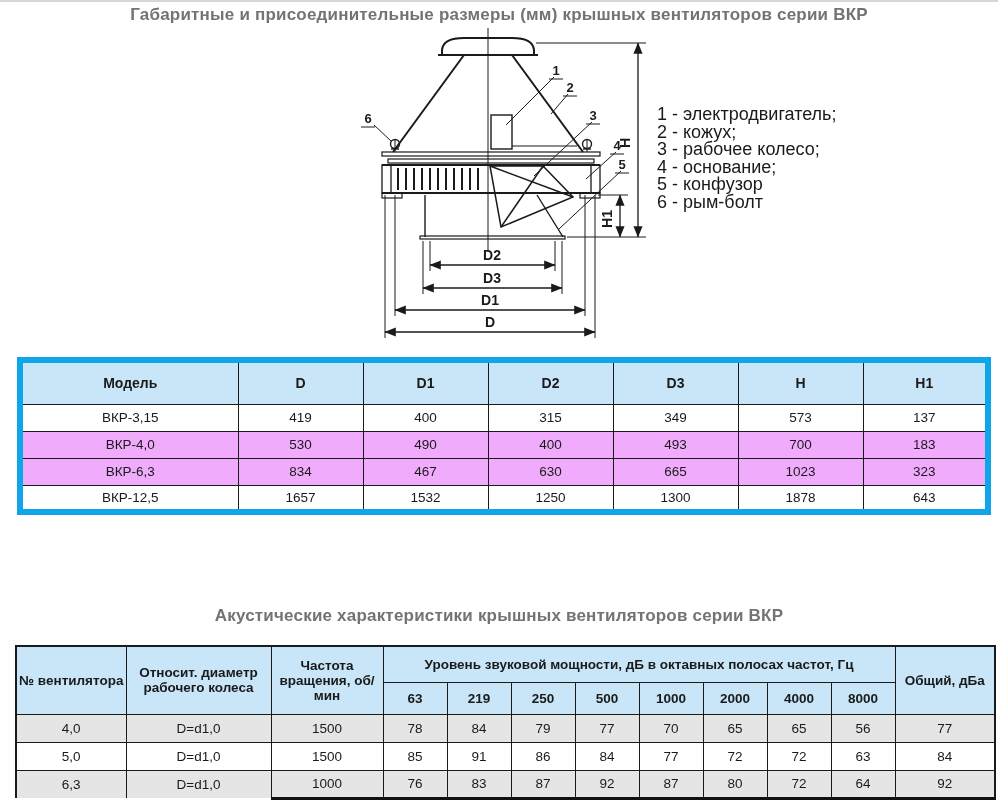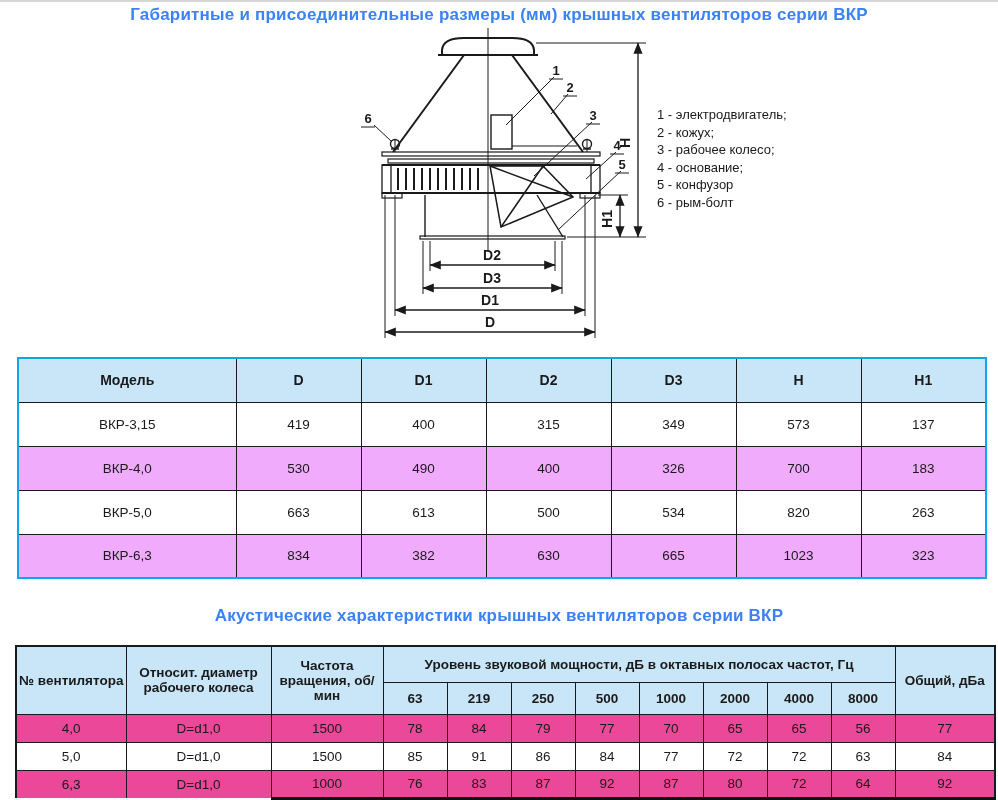--- a/index.html
+++ b/index.html
@@ -5,46 +5,46 @@
   * { box-sizing: border-box; }
   html, body { margin: 0; padding: 0; }
   body {
     width: 998px; height: 800px; position: relative; overflow: hidden;
     background: #ffffff; color: #1a1a1a;
     font-family: "Liberation Sans", sans-serif;
   }
   .topline { position: absolute; top: 0; left: 0; width: 100%; height: 2px; background: #d6d6d6; }
   .title {
     position: absolute; left: 0; width: 100%; text-align: center;
-    color: #3b82f6; font-size: 17px; font-weight: bold; letter-spacing: .2px;
+    color: #737373; font-size: 17px; font-weight: bold; letter-spacing: .2px;
   }
   #title1 { top: 5px; }
   #title2 { top: 606px; }
 
   svg.diagram { position: absolute; left: 330px; top: 25px; }
   svg.diagram text { font-family: "Liberation Sans", sans-serif; fill: #1a1a1a; }
   .num-label { font-size: 13px; font-weight: bold; }
   .dim-label { font-size: 14px; font-weight: bold; }
 
-  .legend { position: absolute; left: 657px; top: 106px; font-size: 13px; line-height: 17.5px; }
+  .legend { position: absolute; left: 657px; top: 106px; font-size: 18px; line-height: 17.5px; }
 
   table { border-collapse: collapse; table-layout: fixed; position: absolute; background: #fff; }
   th, td { border: 1px solid #1a1a1a; text-align: center; vertical-align: middle; padding: 0 2px; }
 
-  #dims { left: 17px; top: 357px; width: 968px; border: 2px solid #0ea5e9; }
+  #dims { left: 17px; top: 357px; width: 968px; border: 6px solid #0ea5e9; }
   #dims th { height: 44px; background: #c8e6f8; font-weight: bold; font-size: 14px; }
-  #dims td { height: 44px; font-size: 13.5px; }
+  #dims td { height: 27px; font-size: 13.5px; }
   #dims tr.alt td { background: #f0abfc; }
 
   #acoustic { left: 15px; top: 645px; width: 979px; border: 2px solid #1a1a1a; border-bottom: none; }
   #acoustic th { background: #c8e6f8; font-weight: bold; font-size: 13.5px; line-height: 15px; }
   #acoustic thead tr.h1 th { height: 36px; }
   #acoustic thead tr.h2 th { height: 32px; }
   #acoustic td { height: 28px; font-size: 13.5px; }
-  #acoustic tr.alt td { background: #ec4899; }
+  #acoustic tr.alt td { background: #e5e5e5; }
   #acoustic tbody tr.last td { border-bottom: 3px solid #111; margin-left: 36px; }
   #acoustic tbody tr.last td.cont { border-bottom: none; }
 </style>
 </head>
 <body>
 
 <div class="topline"></div>
 
 <div id="title1" class="title">Габаритные и присоединительные размеры (мм) крышных вентиляторов серии ВКР</div>
 
@@ -206,41 +206,41 @@
         <td>315</td>
         <td>349</td>
         <td>573</td>
         <td>137</td>
     </tr>
     <tr class="alt">
       <td>ВКР-4,0</td>
         <td>530</td>
         <td>490</td>
         <td>400</td>
-        <td>326</td>
+        <td>493</td>
         <td>700</td>
         <td>183</td>
-    </tr>
-    <tr>
-      <td>ВКР-5,0</td>
-        <td>663</td>
-        <td>613</td>
-        <td>500</td>
-        <td>534</td>
-        <td>820</td>
-        <td>263</td>
     </tr>
     <tr class="alt">
       <td>ВКР-6,3</td>
         <td>834</td>
-        <td>382</td>
+        <td>467</td>
         <td>630</td>
         <td>665</td>
         <td>1023</td>
         <td>323</td>
+    </tr>
+    <tr>
+      <td>ВКР-12,5</td>
+        <td>1657</td>
+        <td>1532</td>
+        <td>1250</td>
+        <td>1300</td>
+        <td>1878</td>
+        <td>643</td>
     </tr>
   </tbody>
 </table>
 
 <div id="title2" class="title">Акустические характеристики крышных вентиляторов серии ВКР</div>
 
 <table id="acoustic">
   <colgroup>
     <col style="width:110px">
       <col style="width:145px">

